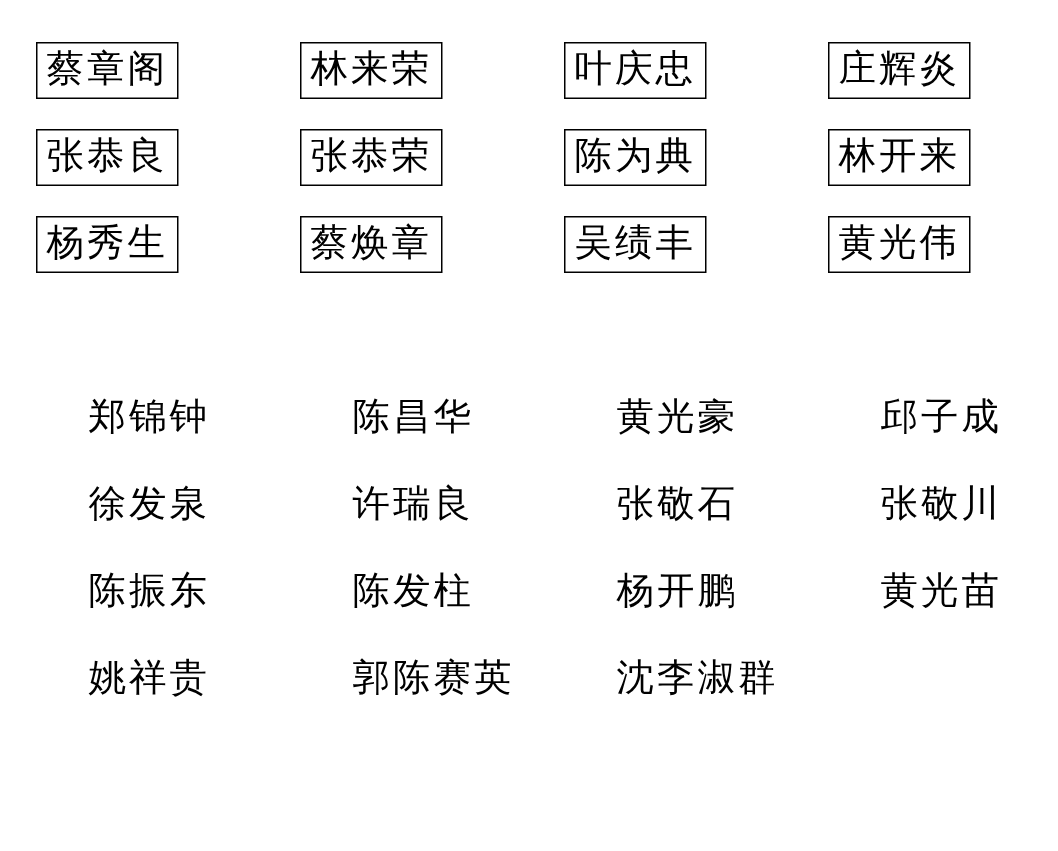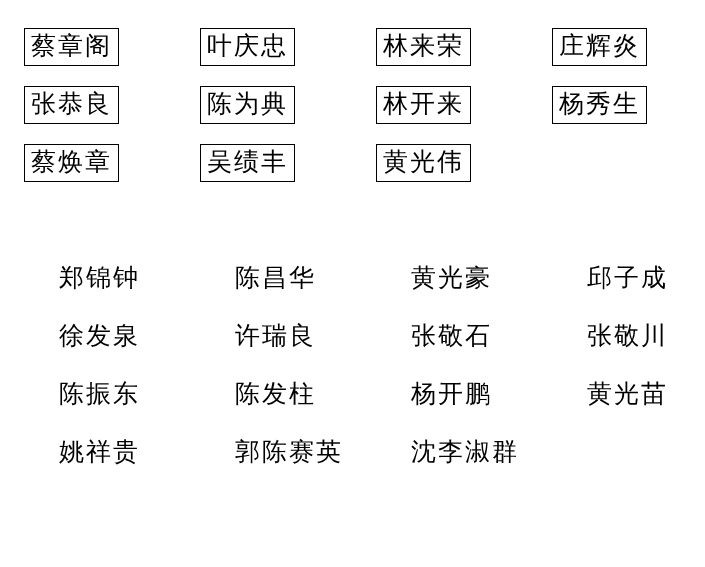--- a/index.html
+++ b/index.html
@@ -58,31 +58,34 @@
 </head>
 <body>
 
 <div id="page">
 
   <div class="grid">
     <div class="cell boxed">
         <span class="name">蔡章阁</span>
       </div>
     <div class="cell boxed">
-        <span class="name">叶庆忠</span>
+        <span class="name">林来荣</span>
       </div>
     <div class="cell boxed">
-        <span class="name">林来荣</span>
+        <span class="name">叶庆忠</span>
       </div>
     <div class="cell boxed">
         <span class="name">庄辉炎</span>
       </div>
 
     <div class="cell boxed">
         <span class="name">张恭良</span>
+      </div>
+    <div class="cell boxed">
+        <span class="name">张恭荣</span>
       </div>
     <div class="cell boxed">
         <span class="name">陈为典</span>
       </div>
     <div class="cell boxed">
         <span class="name">林开来</span>
       </div>
 
     <div class="cell boxed">
         <span class="name">杨秀生</span>

